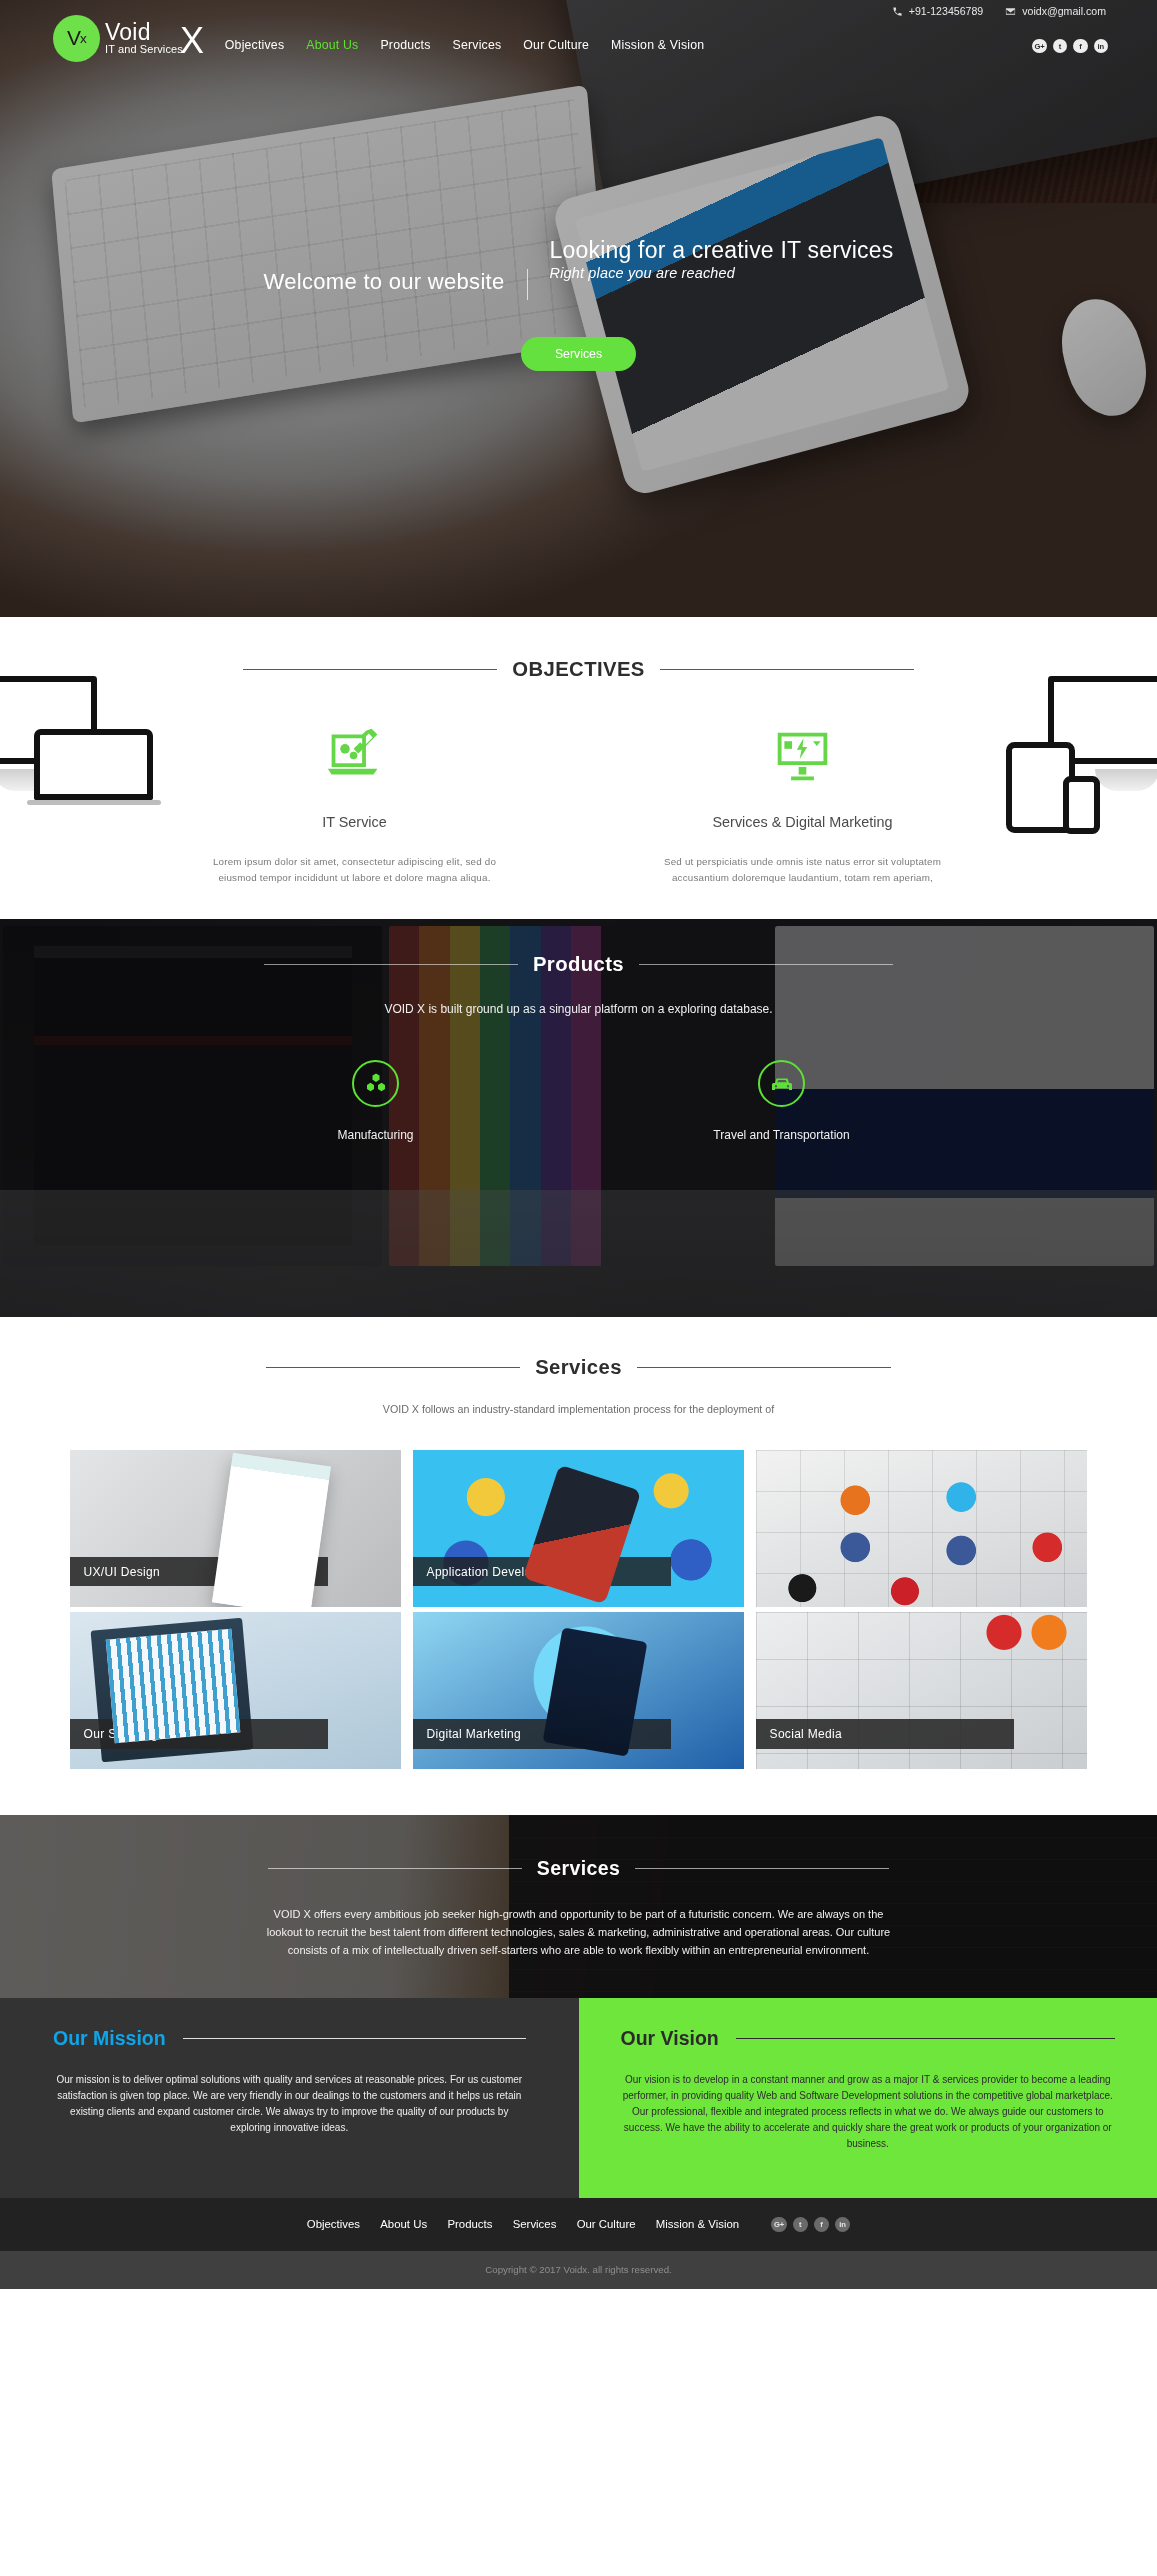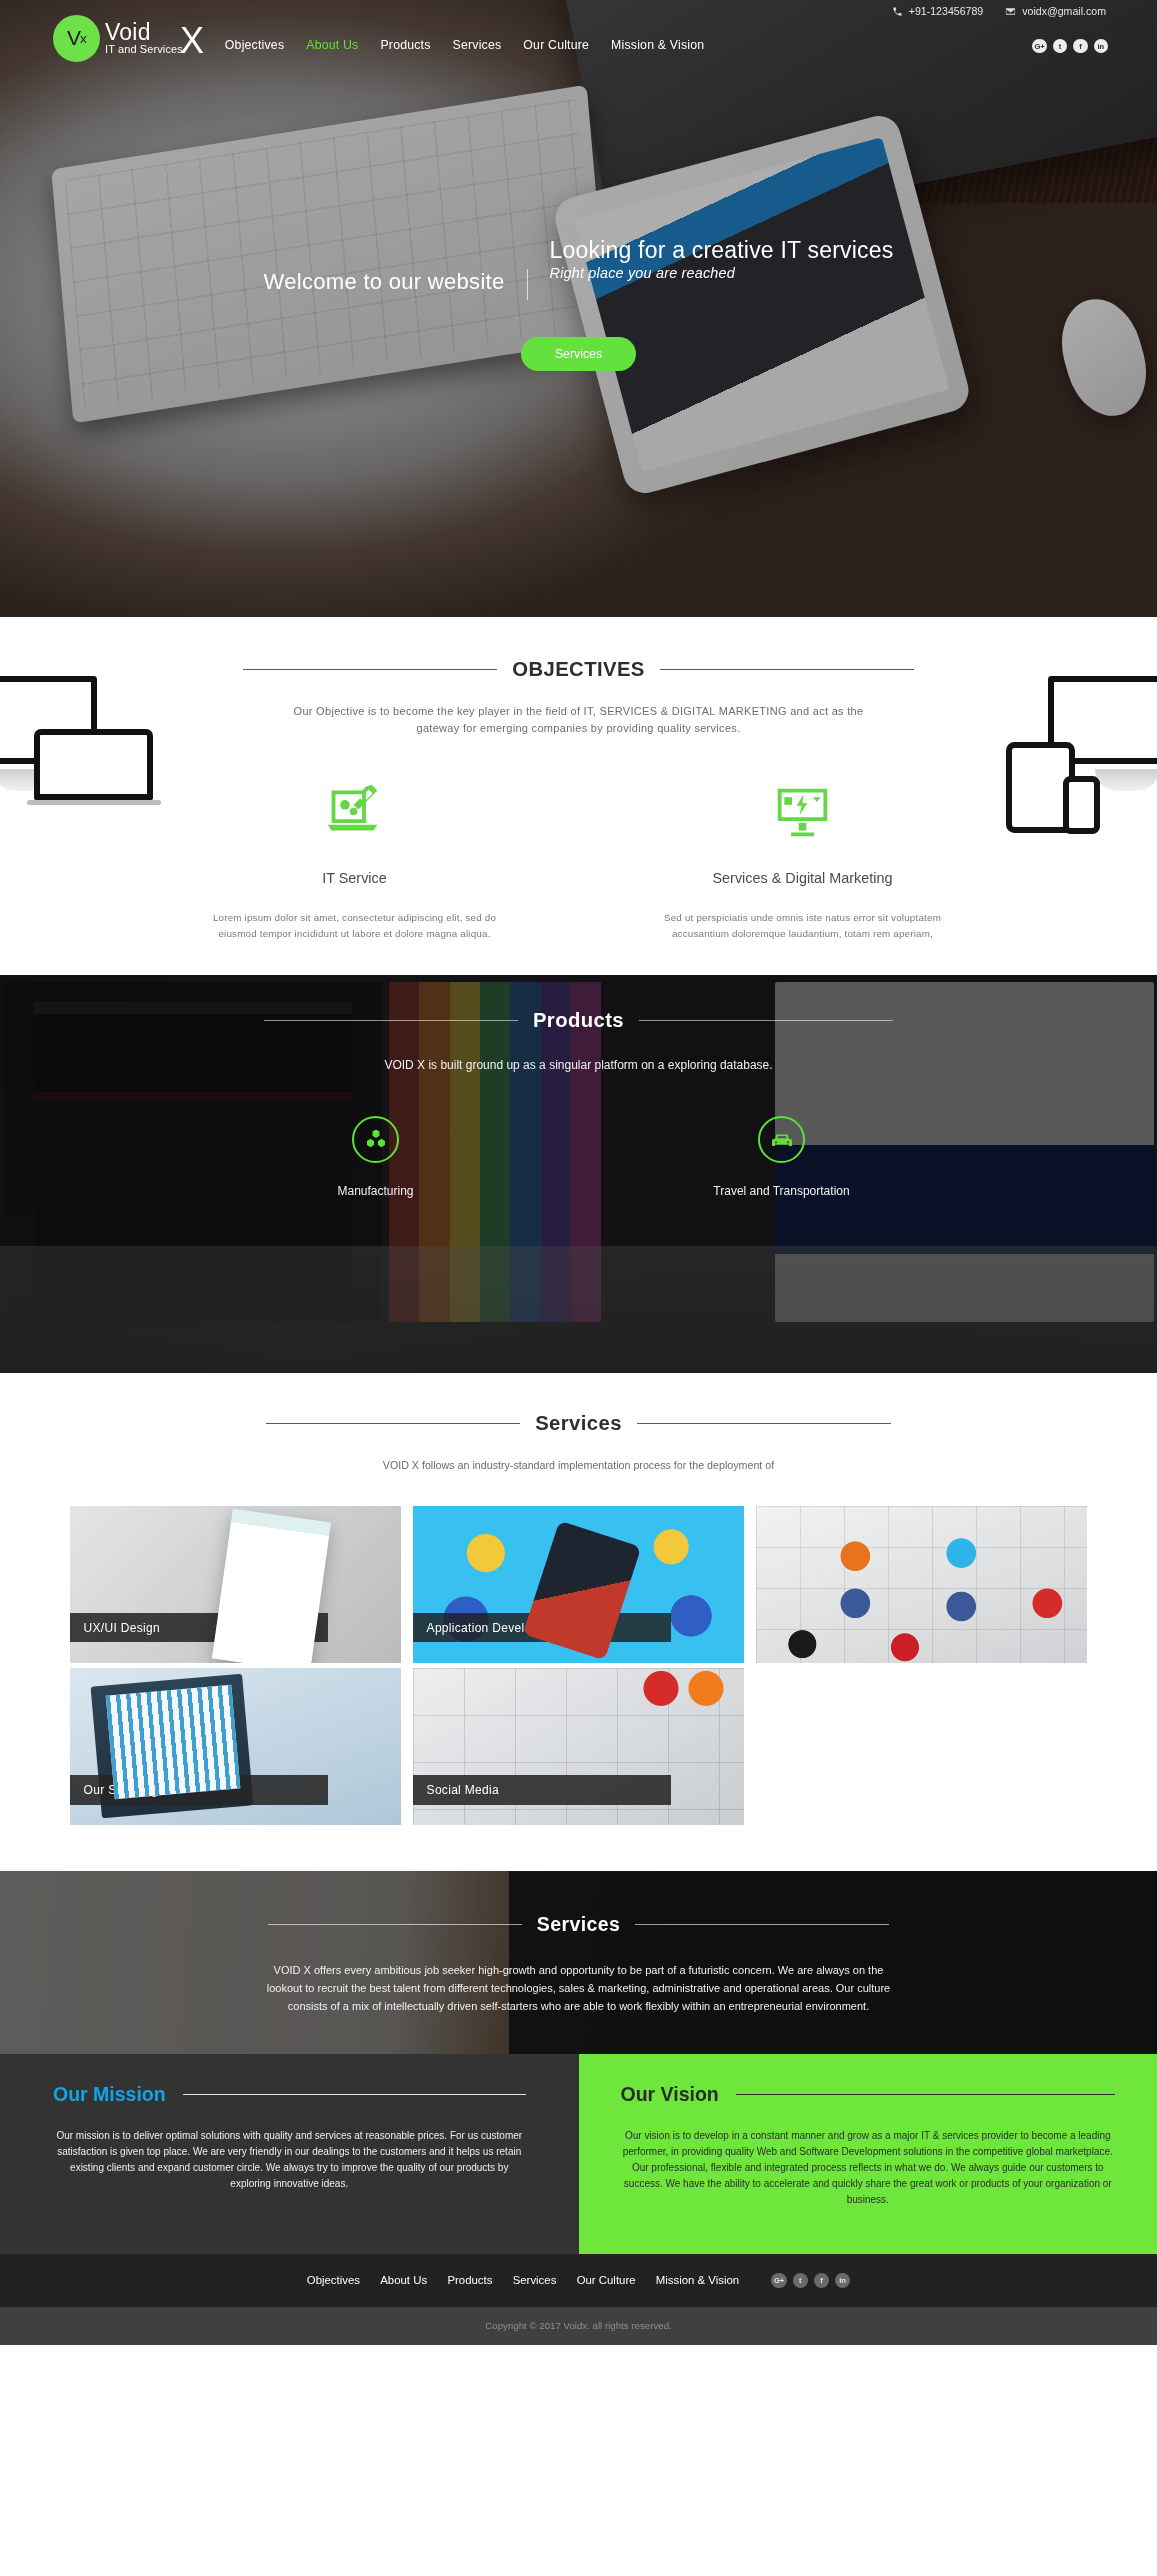--- a/index.html
+++ b/index.html
@@ -398,21 +398,20 @@
     <div class="mon-stand" style="left:108px;top:93px;width:64px;height:22px;border-radius:0 0 25.4px 25.4px;"></div>
     <div class="tab" style="left:18.6px;top:66px;width:69px;height:91px;"></div>
     <div class="phn" style="left:76px;top:100px;width:37px;height:58px;"></div>
   </div>
 
   <div class="sec-head">
     <div class="rule"></div>
     <h2>OBJECTIVES</h2>
     <div class="rule"></div>
   </div>
-  <p class="sec-sub">Our Objective is to become the key player in the field of IT, SERVICES &amp; DIGITAL MARKETING and act as the gateway for emerging companies by providing quality services.</p>
 
   <div class="obj-cols">
     <div class="obj-col">
       <div class="obj-icon">
         <svg viewBox="0 0 64 64">
             <path d="M10 12h32v30H10z" fill="none" stroke="#64d647" stroke-width="4"></path>
             <path d="M4 46h52l-4 6H8z"></path>
             <circle cx="22" cy="25" r="5"></circle>
             <circle cx="31" cy="32" r="4"></circle>
             <path d="M44 6l-6 6 3 3 6-6 4 4-9 9-4-4-7 7 5 5 7-7 13-13-6-6z"></path>
@@ -487,20 +486,23 @@
   <div class="svc-grid">
     <div class="card c1 art1">
       <div class="cap">UX/UI Design</div>
     </div>
     <div class="card c2 art2">
       <div class="cap">Application Development</div>
     </div>
     <div class="card c3 art3"></div>
     <div class="card c4 art4">
       <div class="cap">Our Sourcing</div>
+    </div>
+    <div class="card c5 art5">
+      <div class="cap">Digital Marketing</div>
     </div>
     <div class="card c6 art6">
       <div class="cap">Social Media</div>
     </div>
   </div>
 </section>
 
 <section class="culture">
   <div class="cul-code"></div>
   <div class="cul-veil"></div>

